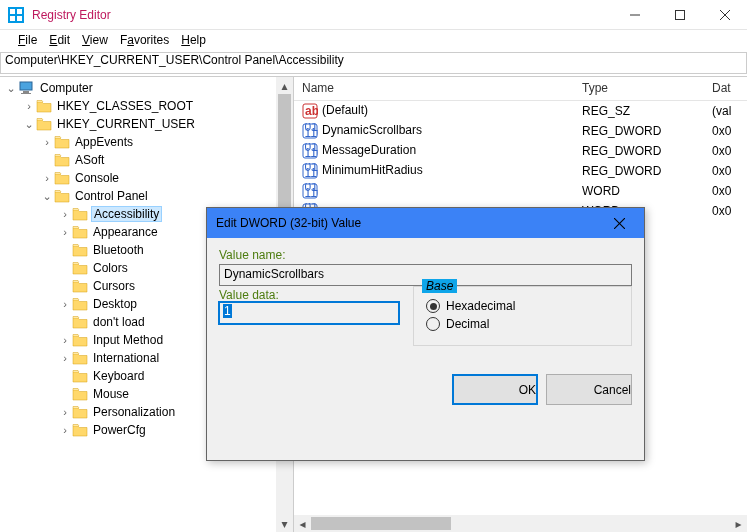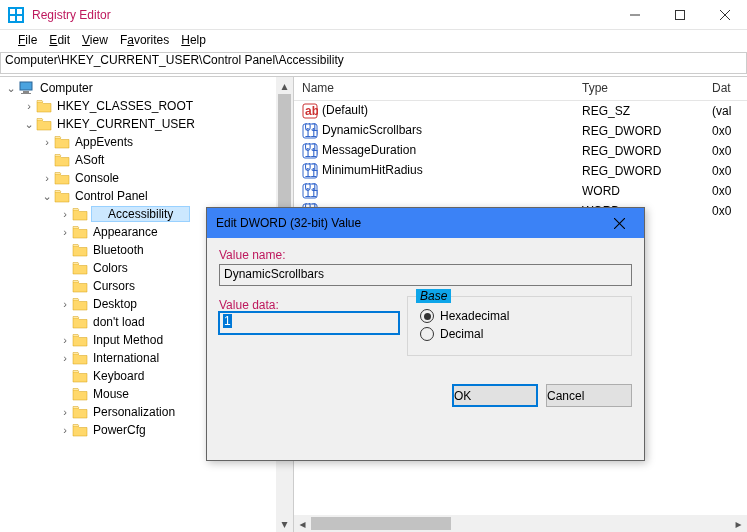--- a/index.html
+++ b/index.html
@@ -23,21 +23,21 @@
 
 .main { display: flex; height: calc(532px - 30px - 20px - 26px); border-top: 1px solid #ccc; }
 .tree-pane { width: 294px; border-right: 1px solid #ccc; position: relative; overflow: hidden; }
 .list-pane { flex: 1; position: relative; overflow: hidden; }
 
 
 .tree { padding: 2px 0; }
 .tree-row { display: flex; align-items: center; height: 18px; white-space: nowrap; }
 .tree-row .chev { width: 14px; text-align: center; color: #666; font-size: 11px; }
 .tree-row .folder { width: 16px; height: 14px; margin-right: 3px; flex-shrink: 0; }
-.tree-row.selected .label { background: #cce8ff; border: 1px solid #99d1ff; padding: 0 16px; }
+.tree-row.selected .label { background: #cce8ff; border: 1px solid #99d1ff; padding: 0 2px; }
 .tree-row .label { padding: 0 2px; }
 .indent-0 { padding-left: 4px; }
 .indent-1 { padding-left: 22px; }
 .indent-2 { padding-left: 40px; }
 .indent-3 { padding-left: 58px; }
 .tree-scroll { position: absolute; right: 0; top: 0; width: 17px; height: 100%; background: #f0f0f0; display: flex; flex-direction: column; }
 .tree-scroll .sbtn { height: 17px; display: flex; align-items: center; justify-content: center; color: #555; }
 .tree-scroll .thumb { position: absolute; top: 17px; left: 2px; right: 2px; height: 160px; background: #c2c2c2; }
 
 
@@ -51,32 +51,32 @@
 .list-hscroll .sbtn { width: 17px; display:flex; align-items:center; justify-content:center; color:#555; }
 .list-hscroll .track { flex:1; position:relative; }
 .list-hscroll .thumb { position:absolute; left:0; top:2px; bottom:2px; width:140px; background:#c2c2c2; }
 
 
 .dialog { position: absolute; left: 206px; top: 207px; width: 439px; height: 254px; background: #f0f0f0; border: 1px solid #646464; box-shadow: 2px 2px 8px rgba(0,0,0,0.25); }
 .dialog .dlg-title { height: 30px; display: flex; align-items: center; padding: 4px 9px; background: #3b82f6; }
 .dialog .dlg-title .t { flex: 1; font-size: 12px; }
 .dialog .dlg-close { width: 32px; height: 30px; display: flex; align-items: center; justify-content: center; }
 .dialog .body { padding: 8px 12px 12px 12px; }
-.dialog .lbl { color: #be185d; margin-top: 2px; }
+.dialog .lbl { color: #4d7c0f; margin-top: 2px; }
 .dialog .txt { width: 100%; height: 22px; background: #fff; border: 1px solid #7a7a7a; padding: 2px 4px; margin-top: 2px; }
 .dialog .txt.readonly { background: #f0f0f0; }
-.dialog .row2 { display: flex; gap: 8px; margin-top: 10px; }
+.dialog .row2 { display: flex; gap: 14px; }
 .dialog .left { flex: 0 0 180px; }
 .dialog .fieldset { border: 1px solid #d6d6d6; padding: 8px 12px 10px 12px; position: relative; flex:1; }
 .dialog .fieldset .legend { position: absolute; top: -8px; left: 8px; background: #0ea5e9; padding: 0 4px; font-style: italic; }
 .dialog .radio { display: flex; align-items: center; gap: 6px; margin: 4px 0; }
 .dialog .radio .bullet { width: 14px; height: 14px; border: 1px solid #333; border-radius: 50%; display:flex; align-items:center; justify-content:center; }
 .dialog .radio .bullet.on::after { content:""; width:7px; height:7px; background:#333; border-radius:50%; }
 .dialog .buttons { display:flex; justify-content:flex-end; gap: 8px; margin-top: 28px; }
-.dialog .btn { width: 86px; height: 23px; background: #e1e1e1; border: 1px solid #adadad; display:flex; align-items:center; justify-content:flex-start; }
+.dialog .btn { width: 86px; height: 31px; background: #e1e1e1; border: 1px solid #adadad; display:flex; align-items:center; justify-content:flex-end; }
 .dialog .btn.primary { border: 2px solid #0078d7; }
 .valuedata-input { width: 100%; height: 22px; border: 1px solid #0078d7; outline: 1px solid #0078d7; padding: 1px 3px; }
 .valuedata-input .sel { background: #0078d7; color: #fff; padding: 0 1px; }
 
 .pc-icon { display:inline-block; width:16px; height:14px; margin-right:4px; }
 </style>
 </head>
 <body>
 
 <div class="titlebar">

